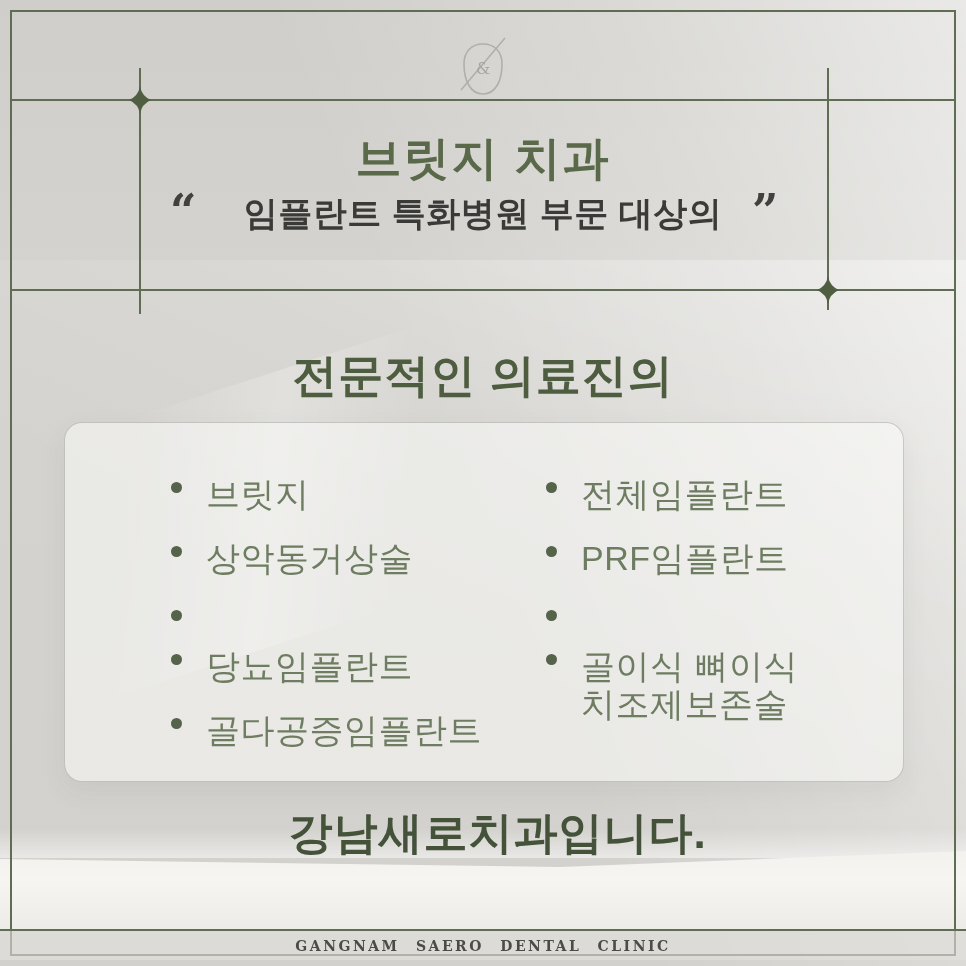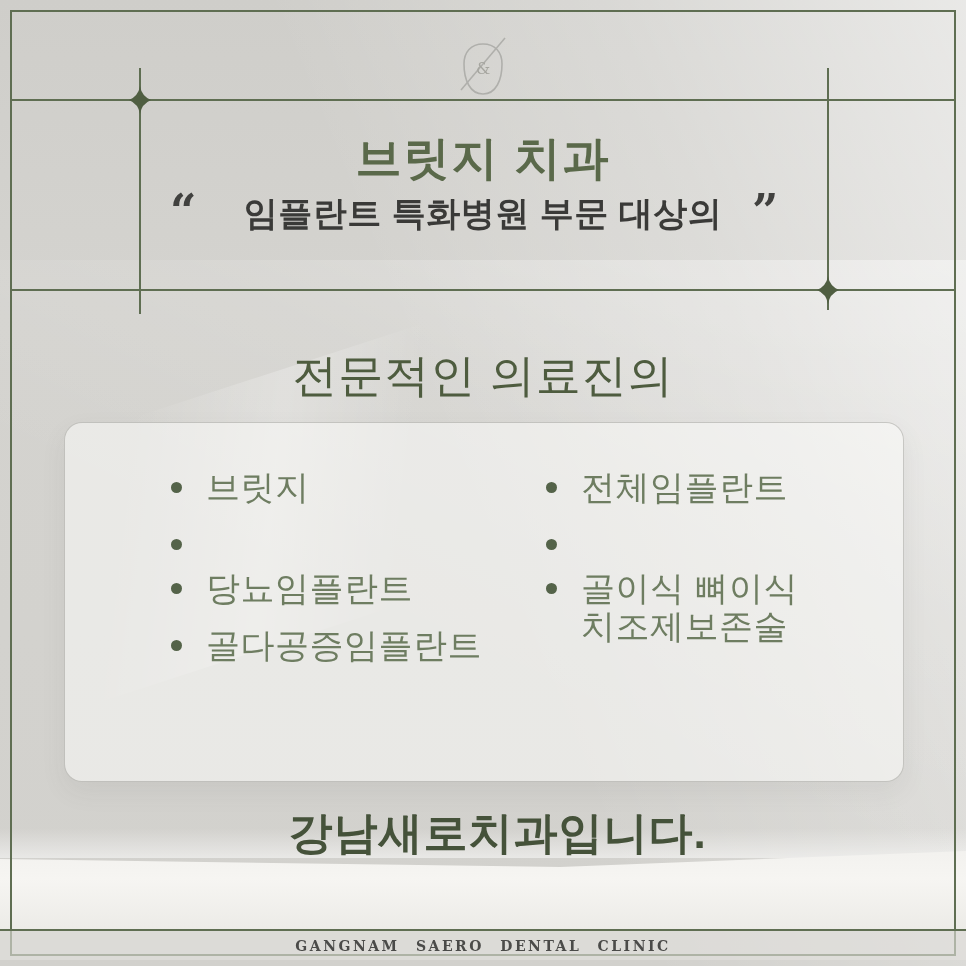--- a/index.html
+++ b/index.html
@@ -60,21 +60,21 @@
   }
   .quote{
     position:absolute;top:188px;font-family:"DejaVu Serif","Liberation Serif",serif;
     font-size:46px;font-weight:700;color:#41413f;line-height:1;
   }
   .quote.open{left:170px;}
   .quote.close{left:752px;}
   
   .heading{
     position:absolute;left:0;right:0;top:346px;text-align:center;
-    font-size:45px;font-weight:400;color:#4e5c3f;letter-spacing:1px;
+    font-size:45px;font-weight:700;color:#4e5c3f;letter-spacing:1px;
   }
   
   .card{
     position:absolute;left:64px;top:422px;width:838px;height:358px;
     background:rgba(251,251,249,0.55);
     border:1px solid rgba(125,125,118,0.38);
     border-radius:18px;
     box-shadow:0 10px 24px rgba(90,90,85,0.08);
   }
   ul.services{
@@ -84,21 +84,21 @@
   ul.services.col-left{left:106px;}
   ul.services.col-right{left:481px;}
   ul.services li{
     display:flex;align-items:flex-start;
     font-size:34px;line-height:38px;color:#6e7d61;font-weight:400;letter-spacing:0.5px;
   }
   ul.services .dot{
     flex:0 0 auto;width:11px;height:11px;border-radius:50%;
     background:#546349;margin:14px 24px 0 0;
   }
-  ul.services .item-text{white-space:pre-line;}
+  ul.services .item-text{white-space:pre-line;margin-top:7px;}
   
   .closing{
     position:absolute;left:0;right:0;top:804px;text-align:center;
     font-size:44px;font-weight:700;color:#45523a;letter-spacing:1px;margin-left:29px;
   }
   
   .footer-band{
     position:absolute;left:0;right:0;top:931px;height:29px;
     display:flex;align-items:center;justify-content:center;
     background:rgba(226,225,221,0.6);
@@ -157,34 +157,42 @@
   <div class="heading">전문적인 의료진의</div>
 
   <div class="card">
     <ul class="services col-left">
         <li>
           <span class="dot"></span>
           <span class="item-text">브릿지</span>
         </li>
         <li>
           <span class="dot"></span>
+          <span class="item-text">상악동거상술</span>
+        </li>
+        <li>
+          <span class="dot"></span>
         </li>
         <li>
           <span class="dot"></span>
           <span class="item-text">당뇨임플란트</span>
         </li>
         <li>
           <span class="dot"></span>
           <span class="item-text">골다공증임플란트</span>
         </li>
       </ul>
     <ul class="services col-right">
         <li>
           <span class="dot"></span>
           <span class="item-text">전체임플란트</span>
+        </li>
+        <li>
+          <span class="dot"></span>
+          <span class="item-text">PRF임플란트</span>
         </li>
         <li>
           <span class="dot"></span>
         </li>
         <li>
           <span class="dot"></span>
           <span class="item-text">골이식 뼈이식
 치조제보존술</span>
         </li>
       </ul>

